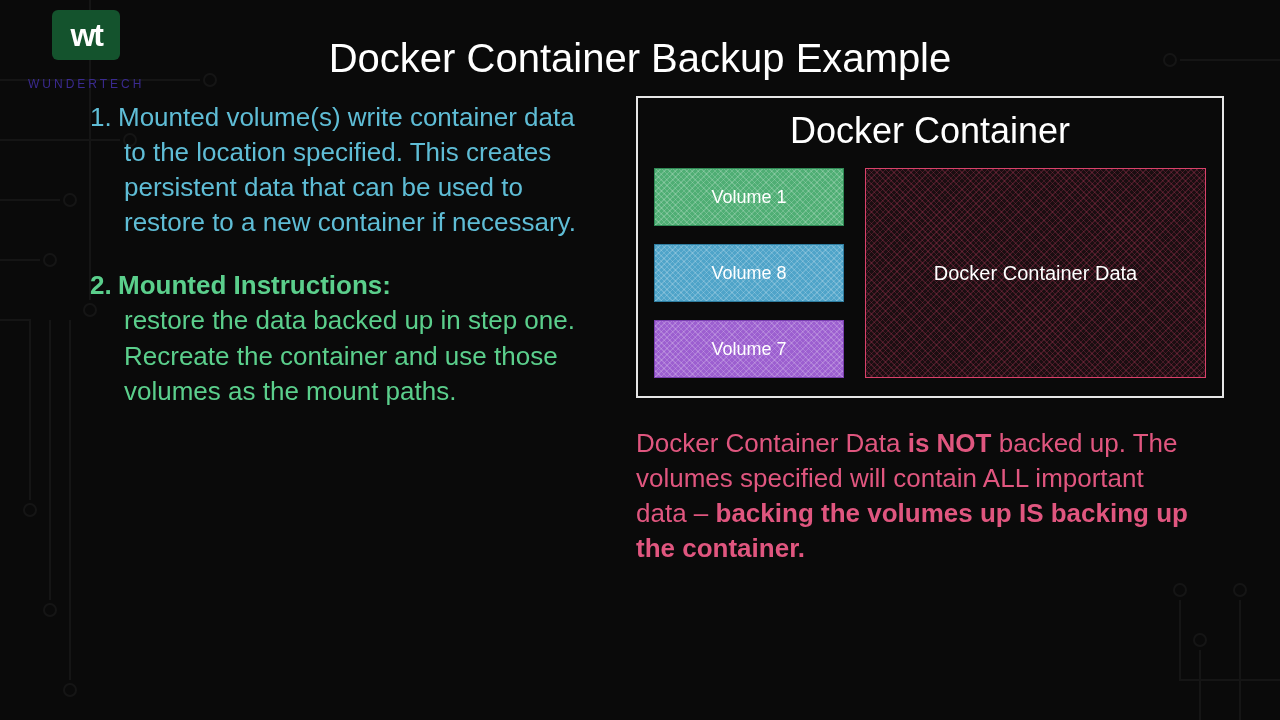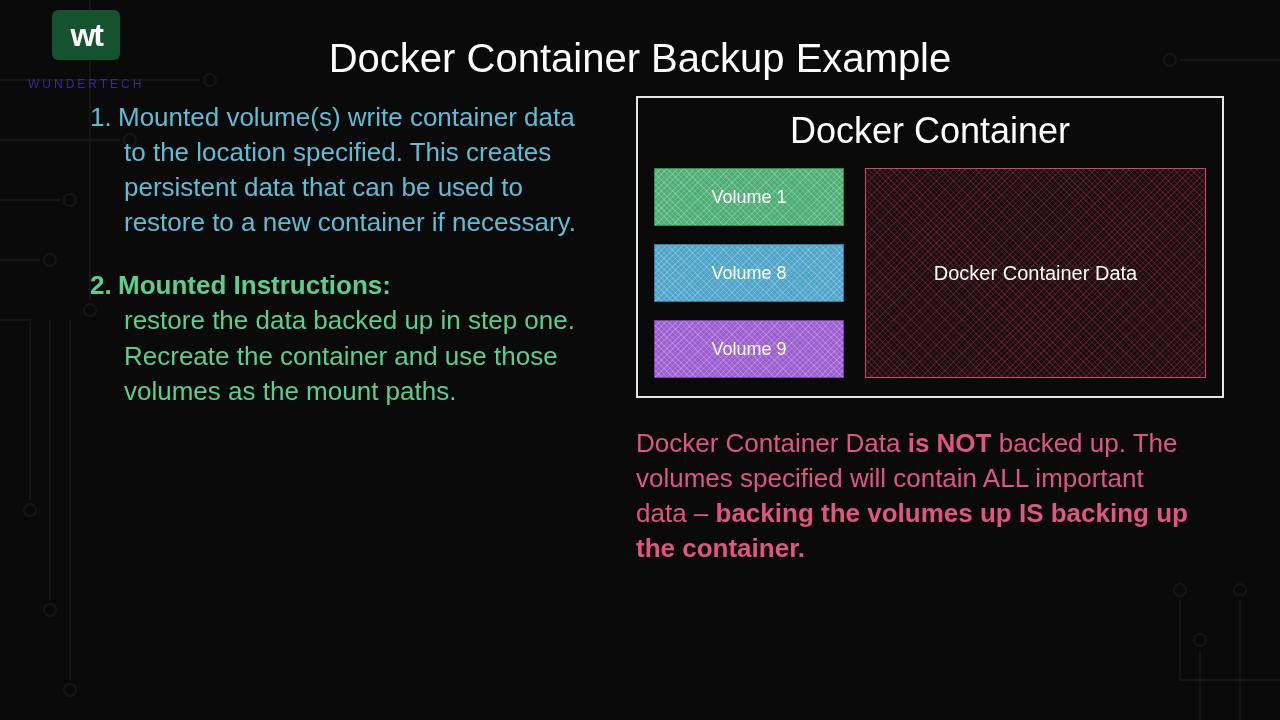--- a/index.html
+++ b/index.html
@@ -140,21 +140,21 @@
   </div>
 </div>
 
 <div class="right-col">
   <div class="container-box">
     <div class="container-title">Docker Container</div>
     <div class="container-inner">
       <div class="vols">
         <div class="vol vol-1">Volume 1</div>
         <div class="vol vol-2">Volume 8</div>
-        <div class="vol vol-3">Volume 9</div>
+        <div class="vol vol-3">Volume 7</div>
       </div>
       <div class="data-box">Docker Container Data</div>
     </div>
   </div>
 
   <div class="note">
     <span>Docker Container Data </span><span class="b">is NOT</span><span> backed up. The volumes specified will contain ALL important data – </span><span class="b">backing the volumes up IS backing up the container.</span>
   </div>
 </div>
 

